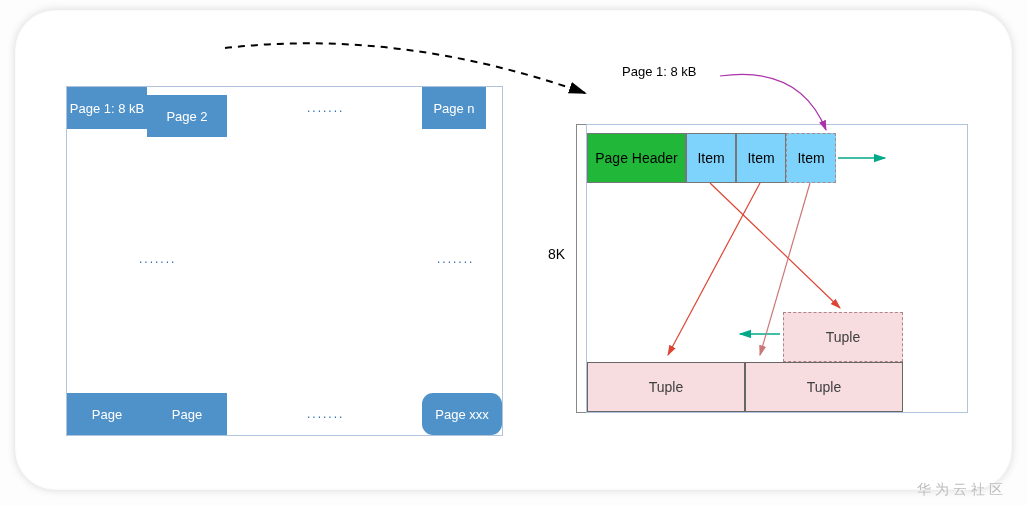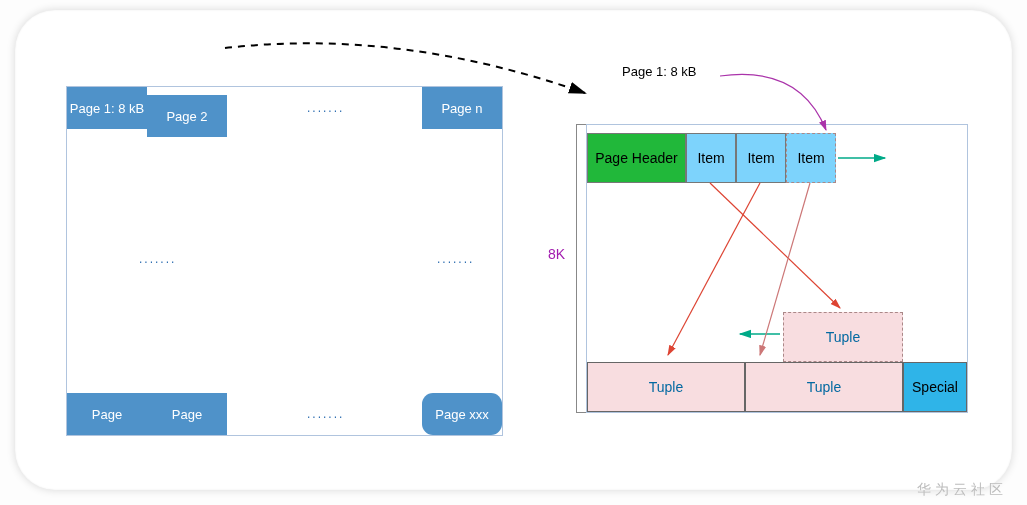--- a/index.html
+++ b/index.html
@@ -54,21 +54,21 @@
     left: 622px;
     top: 64px;
     font-size: 13px;
     color: #000;
   }
   .size-label {
     position: absolute;
     left: 548px;
     top: 246px;
     font-size: 14px;
-    color: #a21caf;
+    color: #000000;
   }
   .right-panel {
     position: absolute;
     left: 586px;
     top: 124px;
     width: 380px;
     height: 287px;
     border: 1px solid #b0c4de;
     background: #fff;
   }
@@ -100,21 +100,21 @@
     background: #7dd3fc;
     color: #000;
     border: 1px solid #777;
     height: 50px;
   }
   .item-dashed {
     border: 1.5px dashed #a88;
   }
   .tuple {
     background: #f8dde0;
-    color: #0369a1;
+    color: #404040;
     border: 1px solid #666;
     height: 50px;
   }
   .tuple-dashed {
     border: 1.5px dashed #a88;
   }
   .special {
     background: #2fb4e8;
     color: #000;
     border: 1px solid #666;
@@ -138,21 +138,21 @@
 </style>
 </head>
 <body>
 
 <div class="frame"></div>
 
 <div class="left-panel">
 
   <div class="blue-box" style="left:0; top:0; width:80px;">Page 1: 8 kB</div>
   <div class="blue-box" style="left:80px; top:8px; width:80px;">Page 2</div>
-  <div class="blue-box" style="left:355px; top:0; width:80px;">Page n</div>
+  <div class="blue-box" style="left:355px; top:0; width:64px;">Page n</div>
   <span class="dots" style="left:240px; top:14px;">.......</span>
 
   <span class="dots" style="left:72px; top:165px;">.......</span>
   <span class="dots" style="left:370px; top:165px;">.......</span>
 
   <div class="blue-box" style="left:0; top:306px; width:80px;">Page</div>
   <div class="blue-box" style="left:80px; top:306px; width:80px;">Page</div>
   <div class="blue-box" style="left:355px; top:306px; width:80px;border-radius:11px;">Page xxx</div>
   <span class="dots" style="left:240px; top:320px;">.......</span>
 </div>
@@ -164,21 +164,20 @@
 <div class="right-panel">
 
   <div class="rp-box page-header" style="left:0; top:8px; width:99px;">Page Header</div>
   <div class="rp-box item" style="left:99px; top:8px; width:50px;">Item</div>
   <div class="rp-box item" style="left:149px; top:8px; width:50px;">Item</div>
   <div class="rp-box item item-dashed" style="left:199px; top:8px; width:50px;">Item</div>
 
   <div class="rp-box tuple tuple-dashed" style="left:196px; top:187px; width:120px;">Tuple</div>
   <div class="rp-box tuple" style="left:0; top:237px; width:158px;">Tuple</div>
   <div class="rp-box tuple" style="left:158px; top:237px; width:158px;">Tuple</div>
-  <div class="rp-box special" style="left:316px; top:237px; width:64px;">Special</div>
 </div>
 
 <div class="watermark">华为云社区</div>
 
 <svg class="overlay">
   <defs>
     <marker id="arr-black" markerWidth="10" markerHeight="10" refX="8" refY="3" orient="auto">
       <path d="M0,0 L9,3 L0,6 Z" fill="#000"></path>
     </marker>
     <marker id="arr-red" markerWidth="10" markerHeight="10" refX="8" refY="3" orient="auto">

